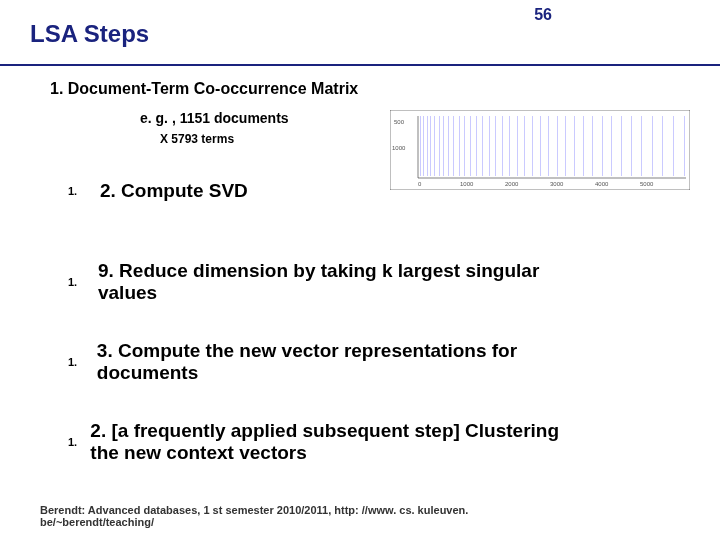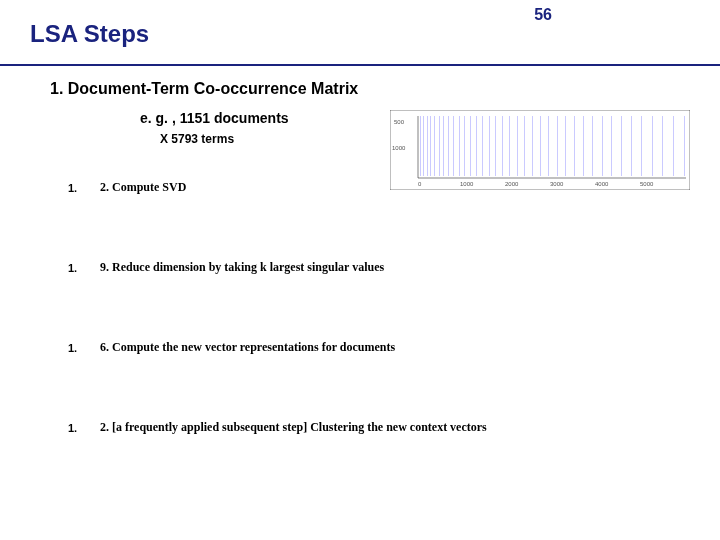--- a/index.html
+++ b/index.html
@@ -7,21 +7,21 @@
   .slide { width: 572px; height: 540px; position: relative; }
   .pagenum { position: absolute; top: 6px; right: 20px; font-size: 16px; font-weight: bold; color: #1a237e; }
   .title { position: absolute; top: 20px; left: 30px; font-size: 24px; font-weight: bold; color: #1a237e; }
   .hr { position: absolute; top: 64px; left: 0; width: 720px; height: 2px; background: #1a237e; }
   .step1 { position: absolute; top: 80px; left: 50px; font-size: 16px; font-weight: bold; }
   .subA { position: absolute; top: 110px; left: 140px; font-size: 14px; font-weight: bold; }
   .subB { position: absolute; top: 132px; left: 160px; font-size: 12px; font-weight: bold; }
   .matrix { position: absolute; top: 110px; left: 390px; width: 300px; height: 80px; }
   .row { position: absolute; display: flex; align-items: center; }
   .row .num { width: 32px; font-size: 11px; font-weight: bold; text-align: left; }
-  .row .txt { font-size: 12px; font-weight: bold; font-family: Liberation Serif, serif; }
+  .row .txt { font-size: 19px; font-weight: bold; }
   .r1 { top: 180px; left: 68px; }
   .r2 { top: 260px; left: 68px; }
   .r3 { top: 340px; left: 68px; }
   .r4 { top: 420px; left: 68px; }
   .footer { position: absolute; bottom: 12px; left: 40px; font-size: 11px; font-weight: bold; color: #333; }
 </style>
 </head>
 <body>
 <div class="slide">
   <div class="pagenum">56</div>
@@ -90,20 +90,21 @@
   <div class="row r1">
     <span class="num">1.</span>
     <span class="txt">2. Compute SVD</span>
   </div>
   <div class="row r2">
     <span class="num">1.</span>
     <span class="txt">9. Reduce dimension by taking k largest singular values</span>
   </div>
   <div class="row r3">
     <span class="num">1.</span>
-    <span class="txt">6. Compute the new vector representations for documents</span>
+    <span class="txt">3. Compute the new vector representations for documents</span>
   </div>
   <div class="row r4">
     <span class="num">1.</span>
     <span class="txt">2. [a frequently applied subsequent step] Clustering the new context vectors</span>
   </div>
 
+  <div class="footer">Berendt: Advanced databases, 1 st semester 2010/2011, http: //www. cs. kuleuven. be/~berendt/teaching/</div>
 </div>
 
 </body></html>

